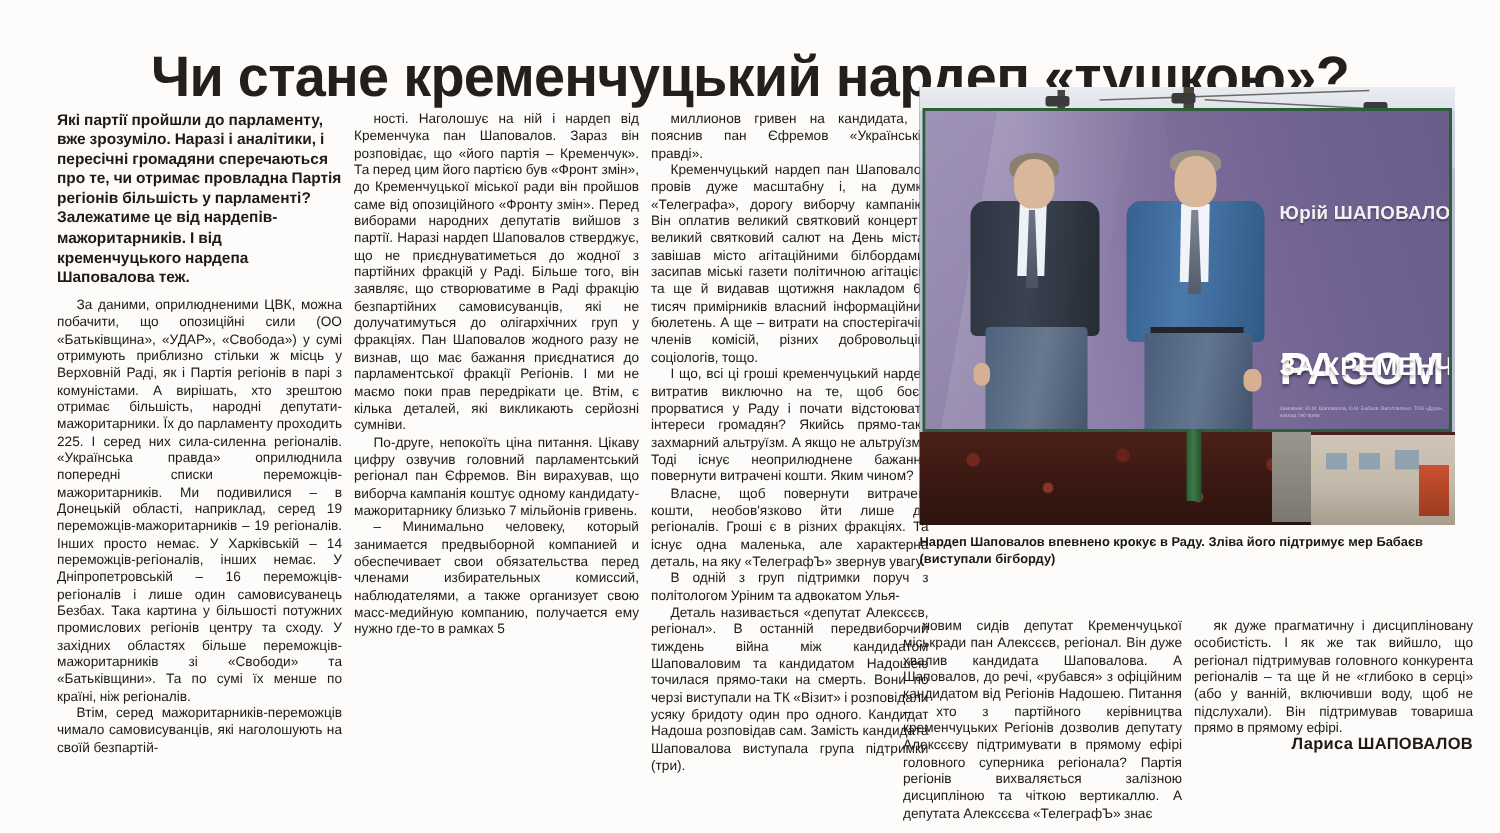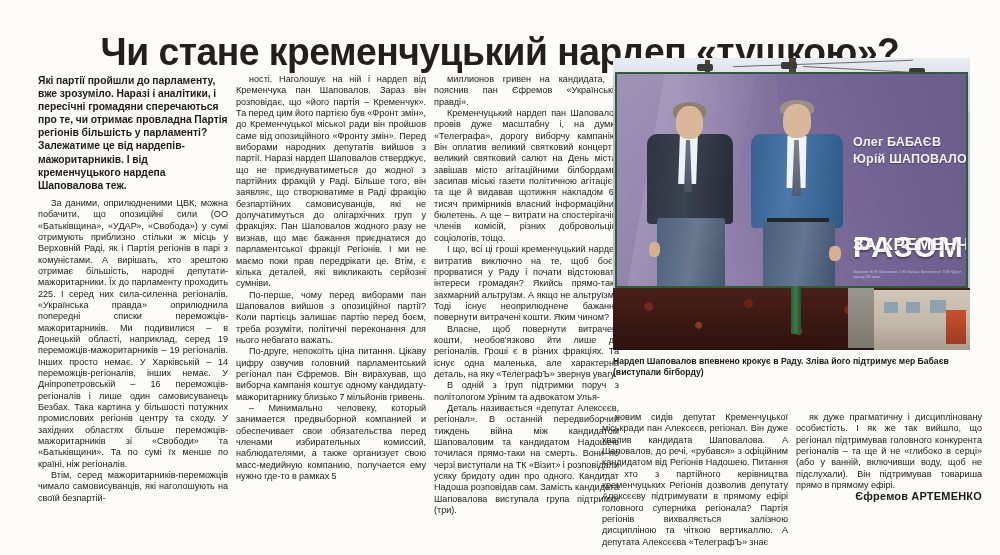--- a/index.html
+++ b/index.html
@@ -248,41 +248,40 @@
   <div class="body-area">
 
     <div class="col" id="col1">
       <p class="lede">Які партії пройшли до парламенту, вже зрозуміло. Наразі і аналітики, і пересічні громадяни сперечаються про те, чи отримає провладна Партія регіонів більшість у парламенті? Залежатиме це від нардепів-мажоритарників. І від кременчуцького нардепа Шаповалова теж.</p>
       <p>За даними, оприлюдненими ЦВК, можна побачити, що опозиційні сили (ОО «Батьківщина», «УДАР», «Свобода») у сумі отримують приблизно стільки ж місць у Верховній Раді, як і Партія регіонів в парі з комуністами. А вирішать, хто зрештою отримає більшість, народні депутати-мажоритарники. Їх до парламенту проходить 225. І серед них сила-силенна регіоналів. «Українська правда» оприлюднила попередні списки переможців-мажоритарників. Ми подивилися – в Донецькій області, наприклад, серед 19 переможців-мажоритарників – 19 регіоналів. Інших просто немає. У Харківській – 14 переможців-регіоналів, інших немає. У Дніпропетровській – 16 переможців-регіоналів і лише один самовисуванець Безбах. Така картина у більшості потужних промислових регіонів центру та сходу. У західних областях більше переможців-мажоритарників зі «Свободи» та «Батьківщини». Та по сумі їх менше по країні, ніж регіоналів.</p>
       <p>Втім, серед мажоритарників-переможців чимало самовисуванців, які наголошують на своїй безпартій-</p>
     </div>
 
     <div class="col" id="col2">
       <p>ності. Наголошує на ній і нардеп від Кременчука пан Шаповалов. Зараз він розповідає, що «його партія – Кременчук». Та перед цим його партією був «Фронт змін», до Кременчуцької міської ради він пройшов саме від опозиційного «Фронту змін». Перед виборами народних депутатів вийшов з партії. Наразі нардеп Шаповалов стверджує, що не приєднуватиметься до жодної з партійних фракцій у Раді. Більше того, він заявляє, що створюватиме в Раді фракцію безпартійних самовисуванців, які не долучатимуться до олігархічних груп у фракціях. Пан Шаповалов жодного разу не визнав, що має бажання приєднатися до парламентської фракції Регіонів. І ми не маємо поки прав передрікати це. Втім, є кілька деталей, які викликають серйозні сумніви.</p>
-      <p>По-перше, чому перед виборами пан Шаповалов вийшов з опозиційної партії? Коли партієць залишає партію перед боєм, треба розуміти, політичні переконання для нього небагато важать.</p>
       <p>По-друге, непокоїть ціна питання. Цікаву цифру озвучив головний парламентський регіонал пан Єфремов. Він вирахував, що виборча кампанія коштує одному кандидату-мажоритарнику близько 7 мільйонів гривень.</p>
       <p>– Минимально человеку, который занимается предвыборной компанией и обеспечивает свои обязательства перед членами избирательных комиссий, наблюдателями, а также организует свою масс-медийную компанию, получается ему нужно где-то в рамках 5</p>
     </div>
 
     <div class="col" id="col3">
       <p>миллионов гривен на кандидата, – пояснив пан Єфремов «Українській правді».</p>
       <p>Кременчуцький нардеп пан Шаповалов провів дуже масштабну і, на думку «Телеграфа», дорогу виборчу кампанію. Він оплатив великий святковий концерт і великий святковий салют на День міста, завішав місто агітаційними білбордами, засипав міські газети політичною агітацією та ще й видавав щотижня накладом 60 тисяч примірників власний інформаційний бюлетень. А ще – витрати на спостерігачів, членів комісій, різних добровольців, соціологів, тощо.</p>
       <p>І що, всі ці гроші кременчуцький нардеп витратив виключно на те, щоб боєм прорватися у Раду і почати відстоювати інтереси громадян? Якийсь прямо-таки захмарний альтруїзм. А якщо не альтруїзм? Тоді існує неоприлюднене бажання повернути витрачені кошти. Яким чином?</p>
       <p>Власне, щоб повернути витрачені кошти, необов'язково йти лише до регіоналів. Гроші є в різних фракціях. Та існує одна маленька, але характерна деталь, на яку «ТелеграфЪ» звернув увагу.</p>
       <p>В одній з груп підтримки поруч з політологом Уріним та адвокатом Улья-</p>
       <p>Деталь називається «депутат Алексєєв, регіонал». В останній передвиборчий тиждень війна між кандидатом Шаповаловим та кандидатом Надошею точилася прямо-таки на смерть. Вони по черзі виступали на ТК «Візит» і розповідали усяку бридоту один про одного. Кандидат Надоша розповідав сам. Замість кандидата Шаповалова виступала група підтримки (три).</p>
     </div>
 
     <div class="col" id="col4">
       <p>новим сидів депутат Кременчуцької міськради пан Алексєєв, регіонал. Він дуже хвалив кандидата Шаповалова. А Шаповалов, до речі, «рубався» з офіційним кандидатом від Регіонів Надошею. Питання – хто з партійного керівництва кременчуцьких Регіонів дозволив депутату Алексєєву підтримувати в прямому ефірі головного суперника регіонала? Партія регіонів вихваляється залізною дисципліною та чіткою вертикаллю. А депутата Алексєєва «ТелеграфЪ» знає</p>
     </div>
 
     <div class="col" id="col5">
       <p>як дуже прагматичну і дисципліновану особистість. І як же так вийшло, що регіонал підтримував головного конкурента регіоналів – та ще й не «глибоко в серці» (або у ванній, включивши воду, щоб не підслухали). Він підтримував товариша прямо в прямому ефірі.</p>
-      <p class="byline">Єфремов АРТЕМЕНКО</p>
+      <p class="byline">Лариса ШАПОВАЛОВ</p>
     </div>
 
   </div>
 
   <div class="photo-wrap">
     <div class="billboard">
 
       <div class="sky"></div>
       <div class="wire w1"></div>
       <div class="wire w2"></div>
@@ -310,21 +309,20 @@
           <div class="shirt"></div>
           <div class="tie"></div>
           <div class="belt"></div>
           <div class="legs"></div>
           <div class="hair"></div>
           <div class="head"></div>
           <div class="hand"></div>
         </div>
 
         <div class="bb-names">
-          <div>Олег БАБАЄВ</div>
           <div>Юрій ШАПОВАЛОВ</div>
         </div>
 
         <div class="bb-slogan1">РАЗОМ</div>
         <div class="bb-slogan2">ЗА КРЕМЕНЧУК</div>
         <div class="bb-fine">Замовник: Ю.М. Шаповалов, О.М. Бабаєв. Виготовлено: ТОВ «Друк», наклад 240 прим.</div>
       </div>
 
       <div class="hedge"></div>
       <div class="postgreen"></div>

